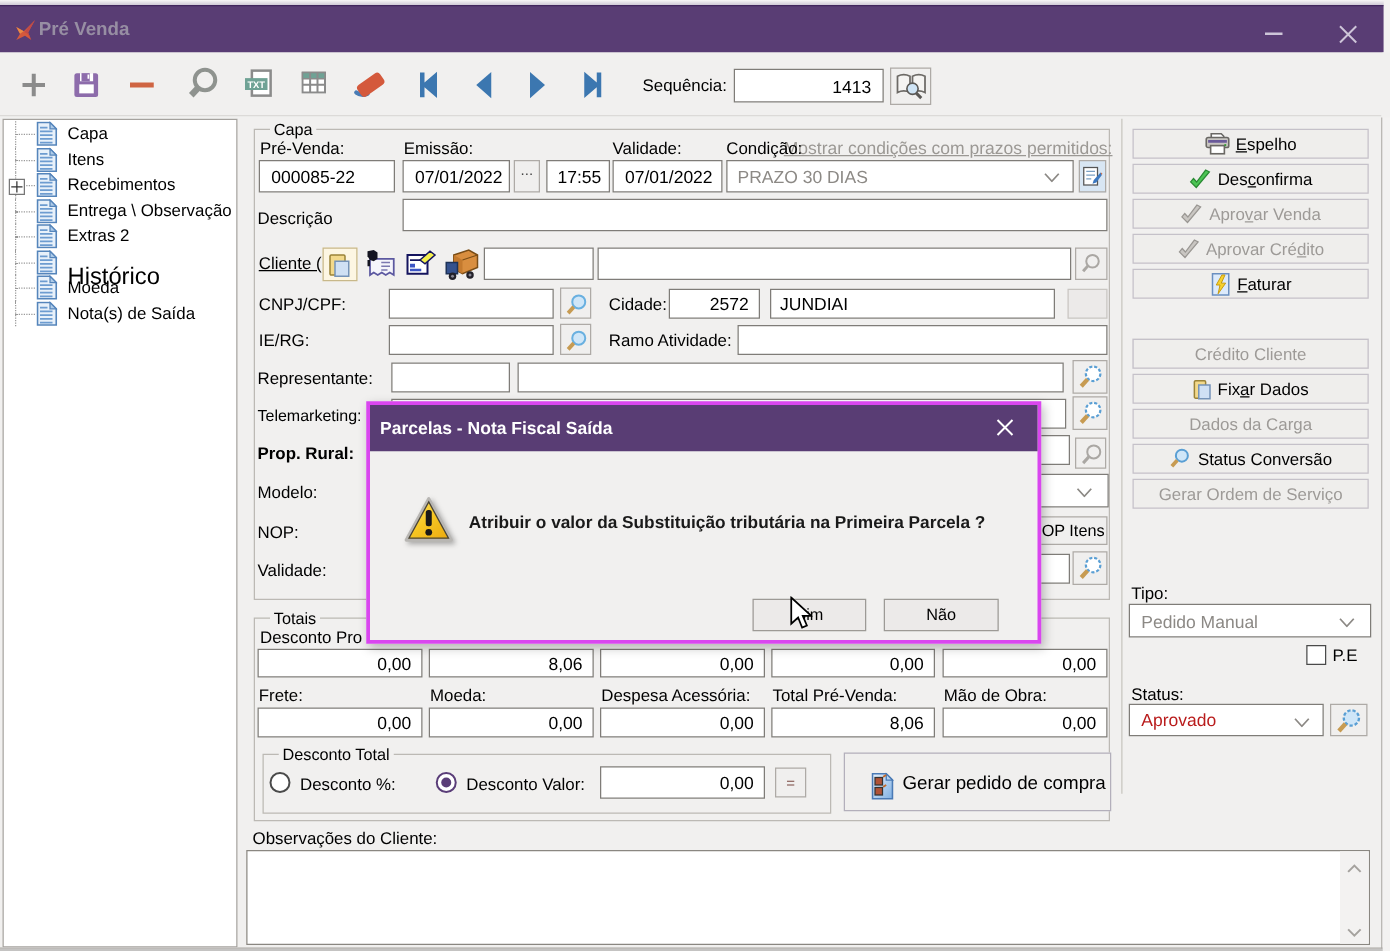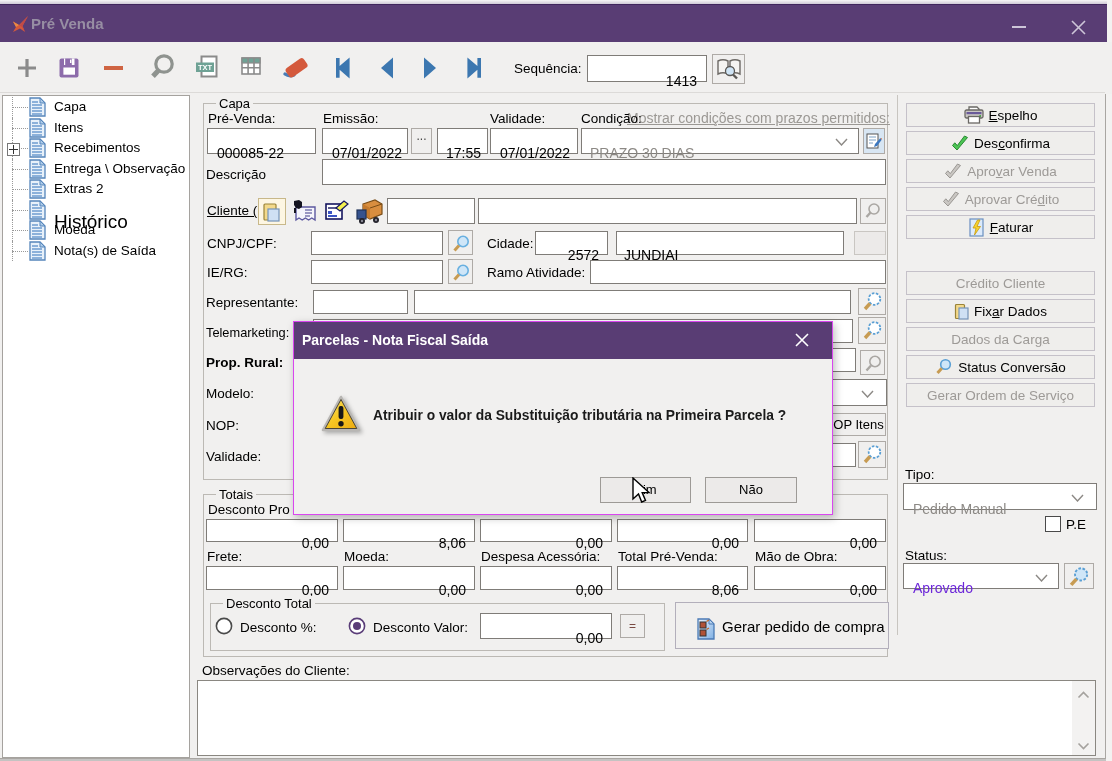--- a/index.html
+++ b/index.html
@@ -1,21 +1,21 @@
 <!DOCTYPE html>
 <html><head>
 <meta charset="utf-8">
 <style>
 * { margin:0; padding:0; box-sizing:border-box; }
 html,body { width:1112px; height:761px; overflow:hidden; }
 body { font-family:"Liberation Sans", sans-serif; background:#f1f0ef; position:relative; }
 .abs { position:absolute; }
 .lbl { position:absolute; font-size:13.5px; color:#000; white-space:nowrap; }
 .inp { position:absolute; background:#fff; border:1px solid #7f7c78; font-size:14px; color:#000; white-space:nowrap; }
-.inp .v { position:absolute; top:50%; transform:translateY(-50%);margin-top:12px; }
+.inp .v { position:absolute; top:50%; transform:translateY(-50%); }
 .gbtn { position:absolute; background:#f0efee; border:1px solid #aeaaa6; }
 .grp { position:absolute; border:1px solid #bcb9b4; }
 .grp .leg { position:absolute; top:-8px; left:12px; background:#f1f0ef; padding:0 3px; font-size:13px; }
 .rbtn { position:absolute; left:906px; width:189px; height:24px; background:#efeeec; border:1px solid #c5c1c9; font-size:13.5px; color:#000; display:flex; align-items:center; justify-content:center; gap:5px; }
 .rbtn.dis { color:#9d9a97; }
 .chev { position:absolute; width:13px; height:8px; }
 </style>
 </head>
 <body>
 
@@ -473,34 +473,34 @@
 <div class="lbl" style="left:905px;top:467px;">Tipo:</div>
 <div class="inp" style="left:903px;top:483px;width:194px;height:27px;color:#8c8985;">
     <span class="v" style="left:9px;">Pedido Manual</span>
   <svg class="chev" style="right:12px;top:10px" viewBox="0 0 13 8">
       <path d="M1 1 L6.5 7 L12 1" fill="none" stroke="#8c8985" stroke-width="1.4"></path>
     </svg>
 </div>
 <div class="abs" style="left:1045px;top:516px;width:16px;height:16px;background:#fff;border:1px solid #4a4a4a;"></div>
 <div class="lbl" style="left:1066px;top:517px;">P.E</div>
 <div class="lbl" style="left:905px;top:548px;">Status:</div>
-<div class="inp" style="left:903px;top:563px;width:156px;height:26px;color:#6d28d9;">
+<div class="inp" style="left:903px;top:563px;width:156px;height:26px;color:#b91c1c;">
     <span class="v" style="left:9px;">Aprovado</span>
   <svg class="chev" style="right:10px;top:10px" viewBox="0 0 13 8">
       <path d="M1 1 L6.5 7 L12 1" fill="none" stroke="#8c8985" stroke-width="1.4"></path>
     </svg>
 </div>
 <div class="gbtn" style="left:1064px;top:563px;width:30px;height:26px;">
   <svg width="22" height="22" viewBox="0 0 21 21" style="margin:2px 0 0 3px">
       <circle cx="12.5" cy="8" r="5.8" fill="#cfe6f8" stroke="#5a9fd4" stroke-width="1.8" stroke-dasharray="2.5 1.5"></circle>
       <path d="M8 12.5 L3 18" stroke="#c79b52" stroke-width="3.4"></path>
     </svg>
 </div>
 
-<div class="abs" style="left:293px;top:321px;width:540px;height:194px;background:#f1f0ef;border:1px solid #d946ef;box-shadow:2px 3px 8px rgba(0,0,0,0.25);">
+<div class="abs" style="left:293px;top:321px;width:540px;height:194px;background:#f1f0ef;border:3px solid #d946ef;box-shadow:2px 3px 8px rgba(0,0,0,0.25);">
   <div class="abs" style="left:0;top:0;width:100%;height:37px;background:#593d74;">
     <div class="abs" style="left:8px;top:10px;font-size:14px;font-weight:bold;color:#fff;">Parcelas - Nota Fiscal Saída</div>
     <svg class="abs" style="left:501px;top:11px" width="14" height="14" viewBox="0 0 14 14">
         <path d="M1 1 L13 13 M13 1 L1 13" stroke="#fff" stroke-width="1.6"></path>
       </svg>
   </div>
   <svg class="abs" style="left:27px;top:73px;filter:drop-shadow(2px 2px 2px rgba(0,0,0,0.3))" width="40" height="38" viewBox="0 0 40 38">
     <defs>
         <linearGradient id="warngrad" x1="0" y1="0" x2="1" y2="1">
           <stop offset="0" stop-color="#fdea79"></stop>

